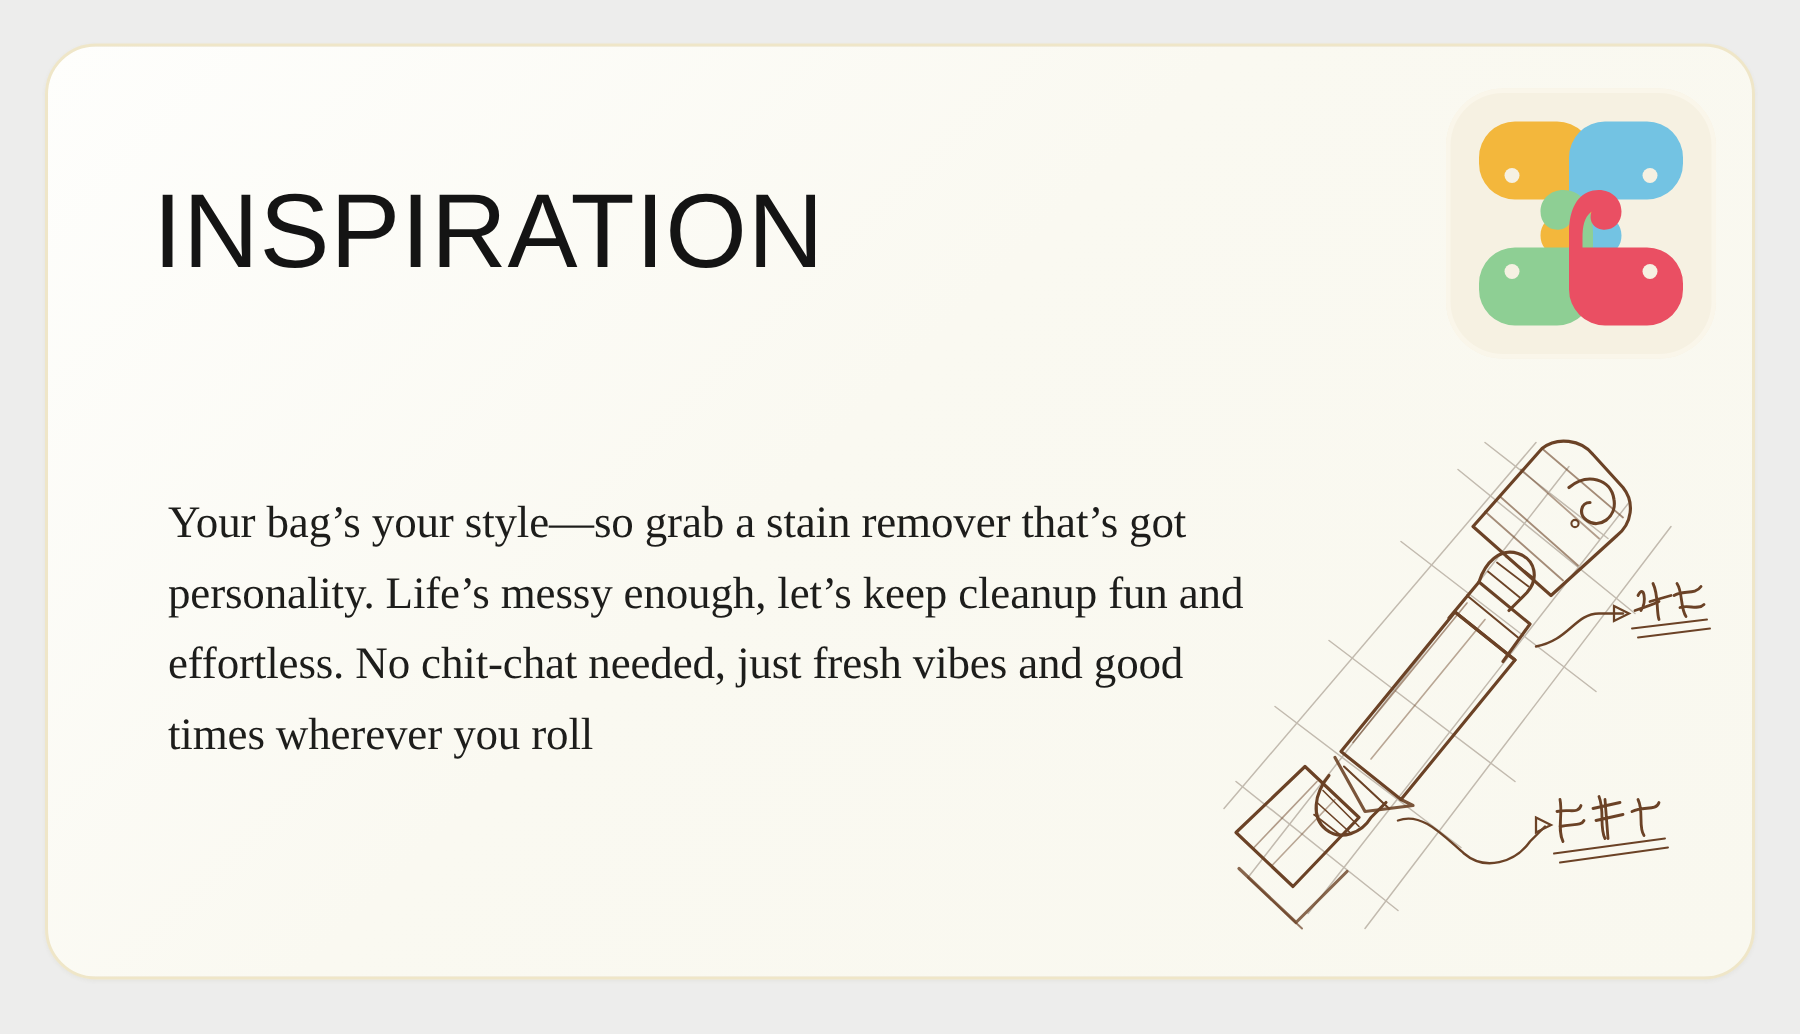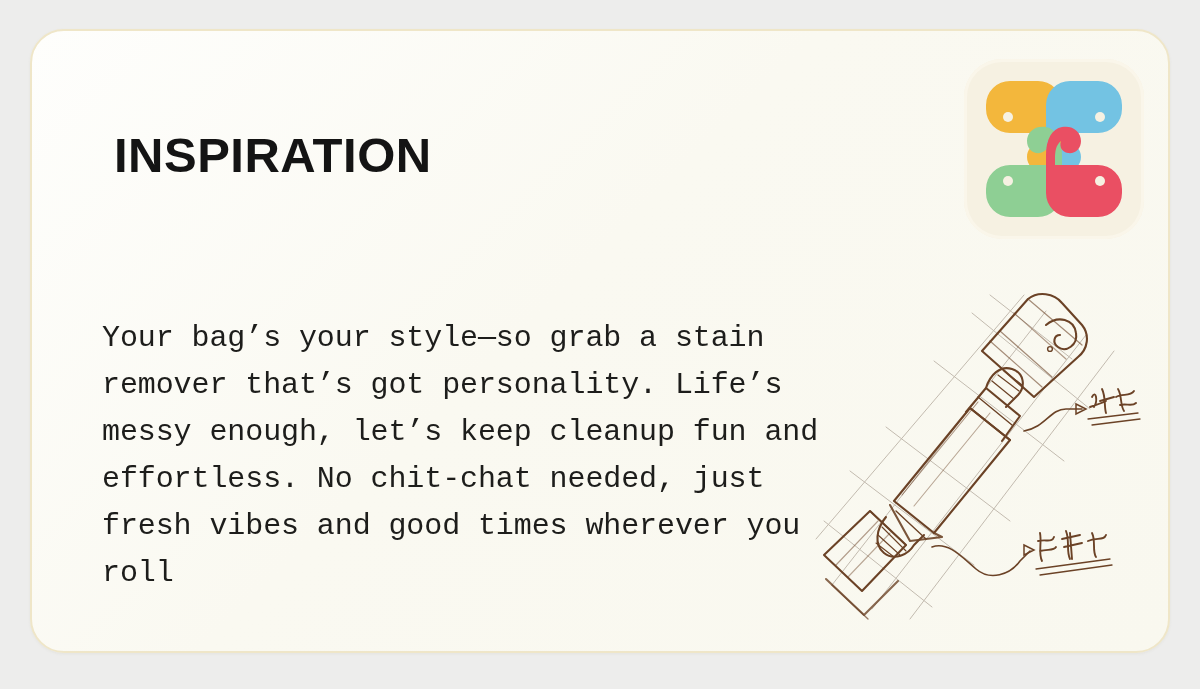--- a/index.html
+++ b/index.html
@@ -39,38 +39,38 @@
     width: 100%; height: 100%;
     border-radius: 32px;
     overflow: hidden;
   }
 
   
   .title {
     position: absolute;
     left: 70px;
     top: 88px;
-    margin: 12px;
+    margin: 0;
     font-family: "Liberation Sans", sans-serif;
-    font-size: 49px;
-    font-weight: 700;
+    font-size: 70px;
+    font-weight: 400;
     letter-spacing: 0.5px;
     color: #141414;
     line-height: 1;
     white-space: nowrap;
   }
 
   
   .body-copy {
     position: absolute;
     left: 70px;
     top: 284px;
     width: 720px;
-    margin: 0;
-    font-family: Liberation Mono, monospace;
+    margin: 10px;
+    font-family: Liberation Serif, serif;
     font-size: 30px;
     line-height: 47px;
     letter-spacing: -0.1px;
     color: #1d1d1b;
   }
 
   
   .logo-tile {
     position: absolute;
     left: 932px;

